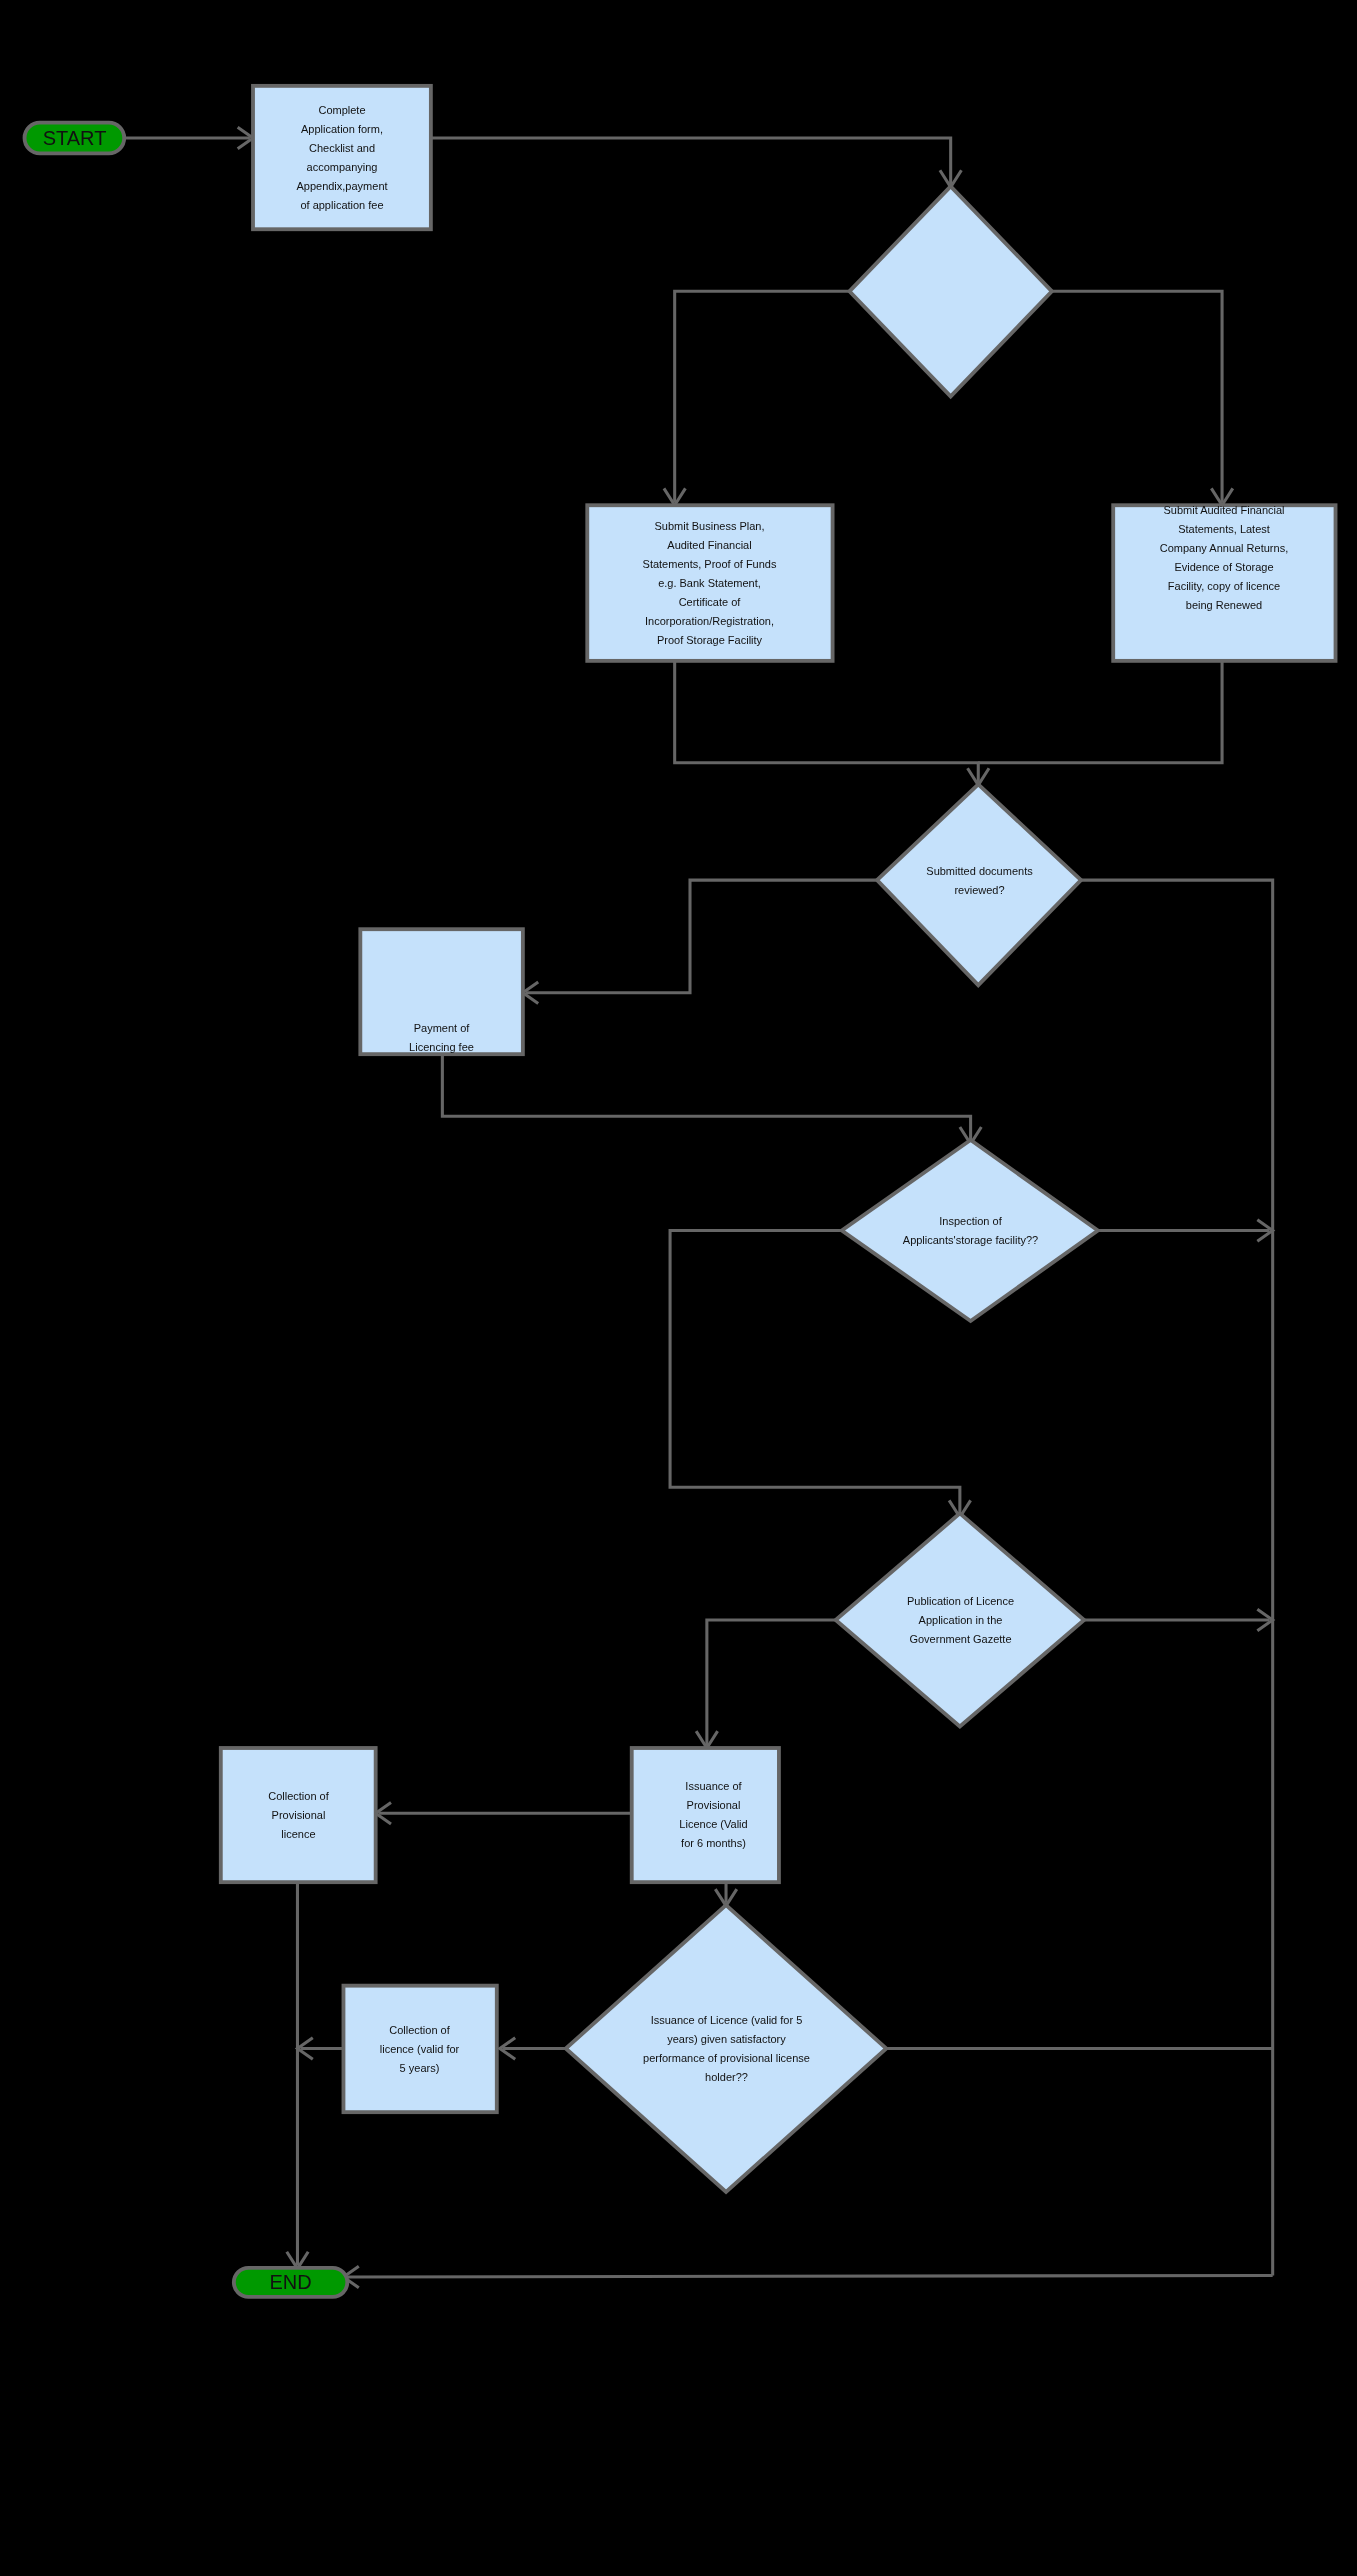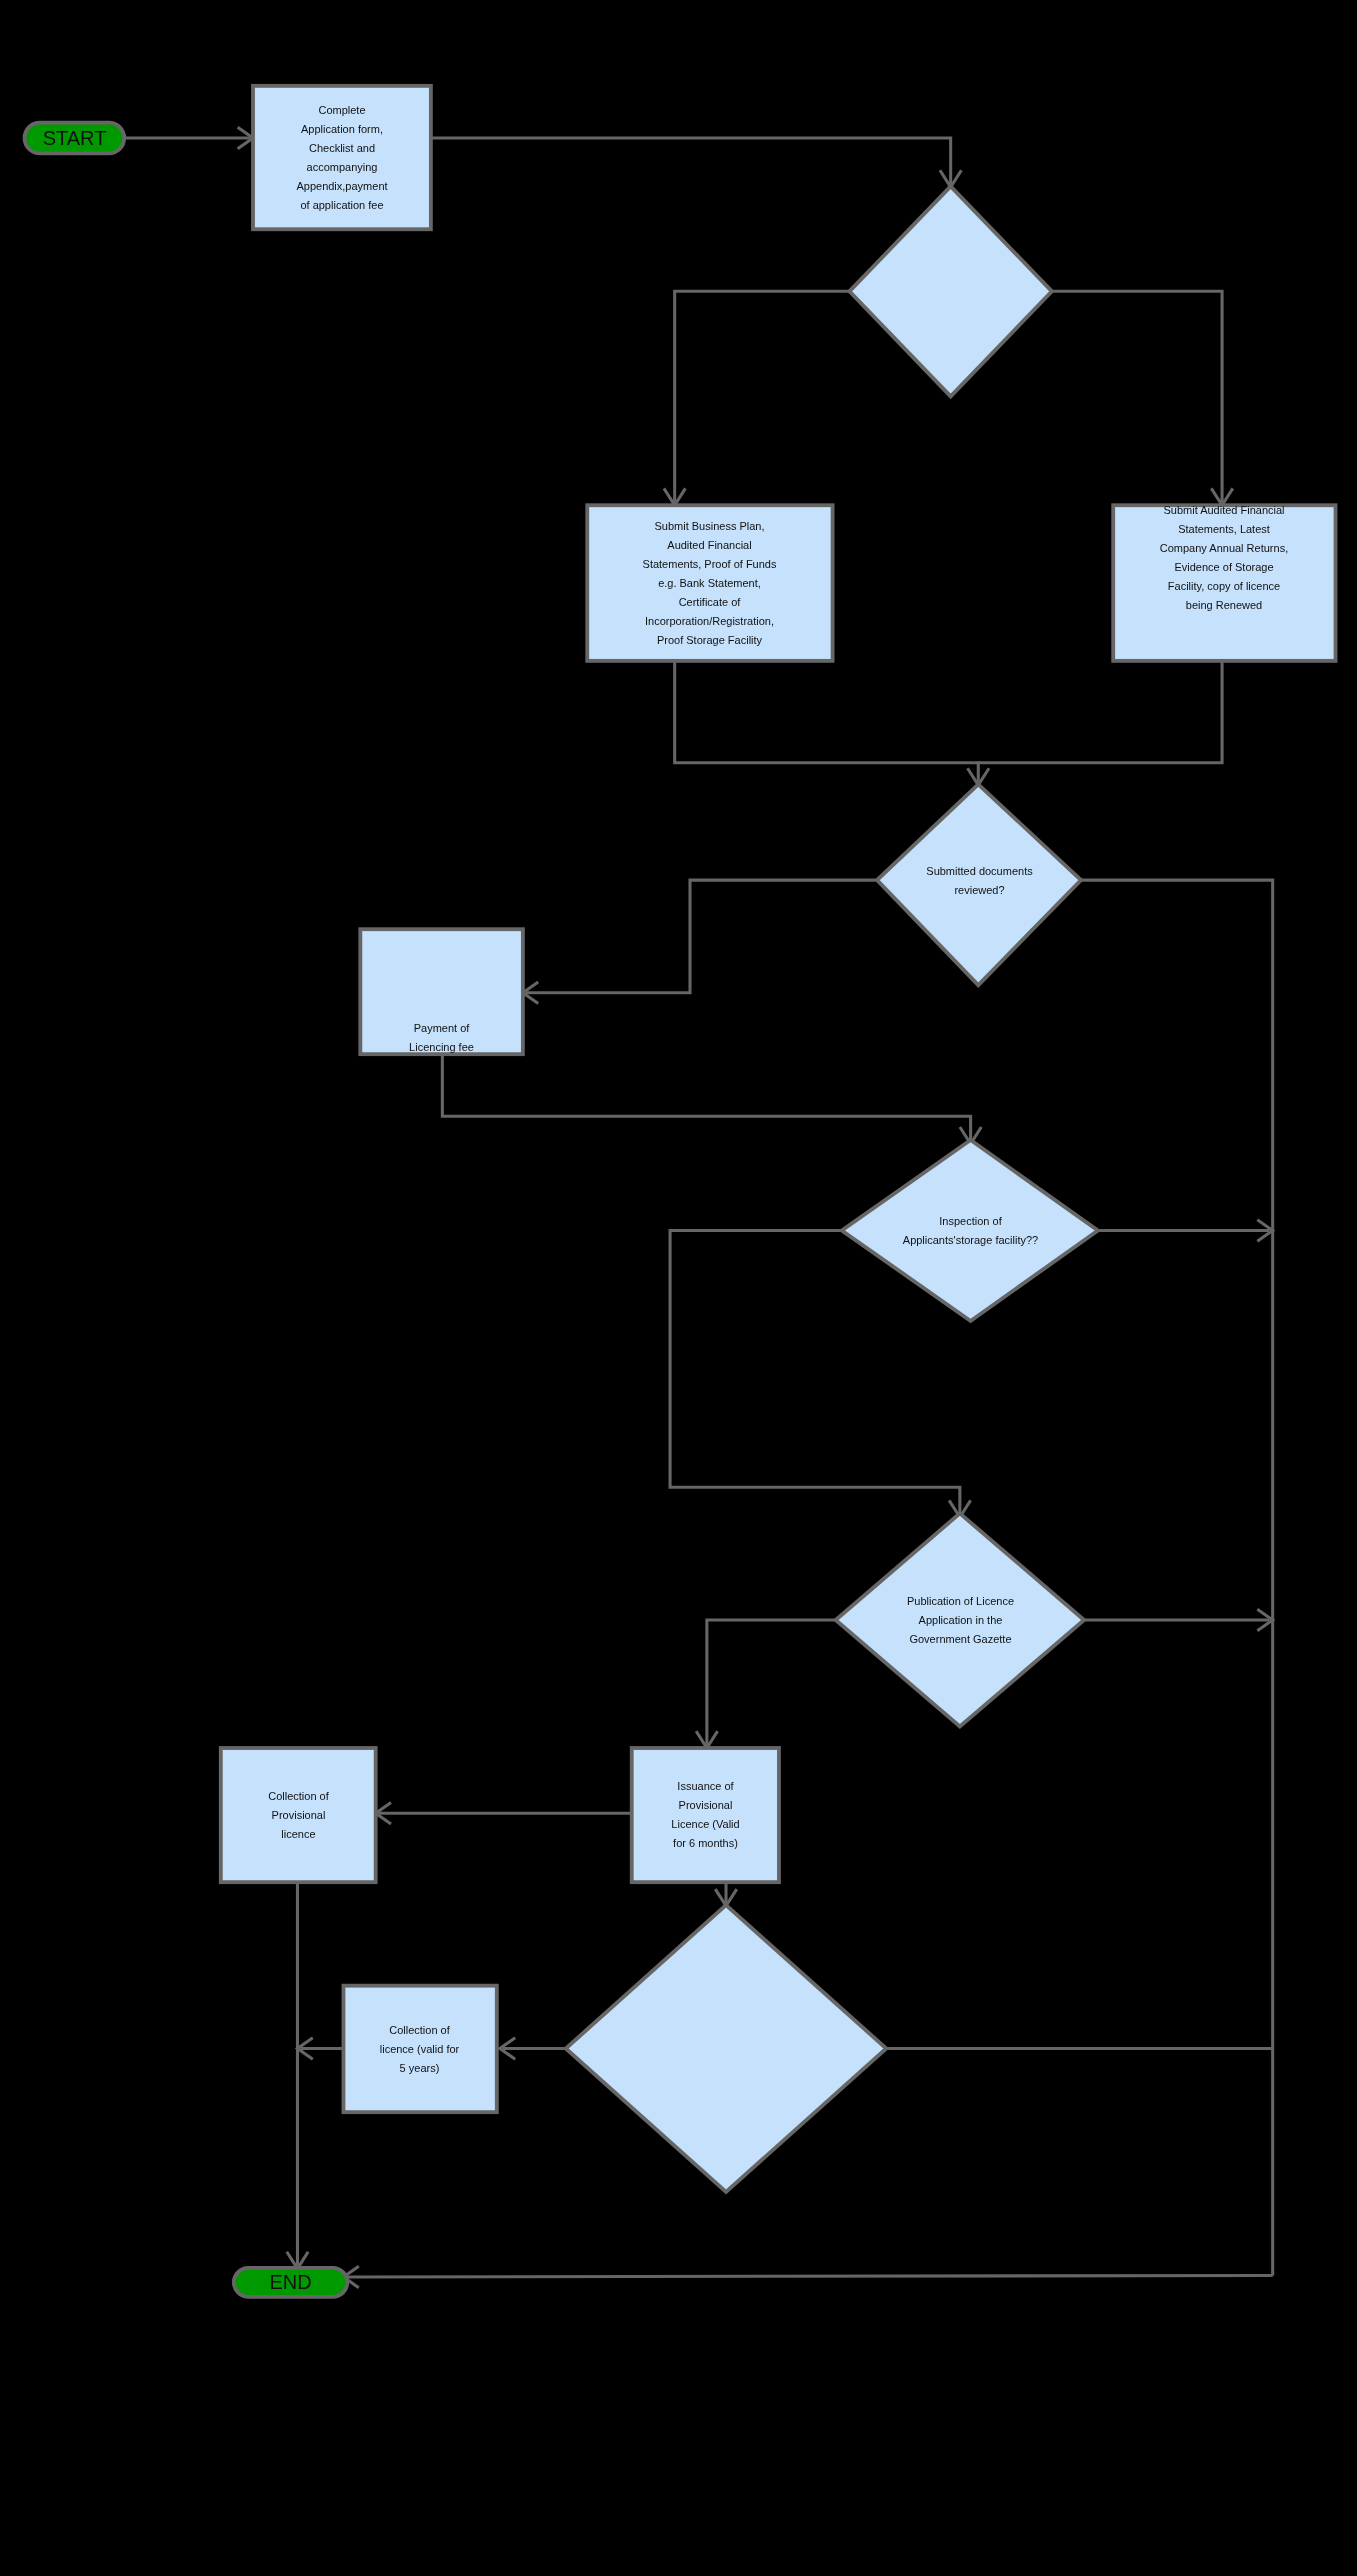--- a/index.html
+++ b/index.html
@@ -204,29 +204,33 @@
   <div class="node-label" style="left:360px; top:929px; width:163px; height:125px;margin-top:46px;">Payment of
 Licencing fee</div>
 
   <div class="node-label" style="left:851px; top:1185px; width:239px; height:92px;">Inspection of
 Applicants'storage facility??</div>
 
   <div class="node-label" style="left:853px; top:1564px; width:215px; height:112px;">Publication of Licence
 Application in the
 Government Gazette</div>
 
-  <div class="node-label" style="left:629px; top:1748px; width:153px; height:134px;">Issuance of
+  <div class="node-label" style="left:629px; top:1748px; width:153px; height:134px;padding-left:8px;">Issuance of
 Provisional
 Licence (Valid
 for 6 months)</div>
 
   <div class="node-label" style="left:221px; top:1748px; width:155px; height:134px;">Collection of
 Provisional
 licence</div>
 
+  <div class="node-label" style="left:577px; top:1995px; width:299px; height:107px;">Issuance of Licence (valid for 5
+years) given satisfactory
+performance of provisional license
+holder??</div>
 
   <div class="node-label" style="left:343px; top:1986px; width:153px; height:127px;">Collection of
 licence (valid for
 5 years)</div>
 
   <div class="term-label" style="left:234px; top:2268px; width:113px; height:29px;">END</div>
 
 </div>
 
 

